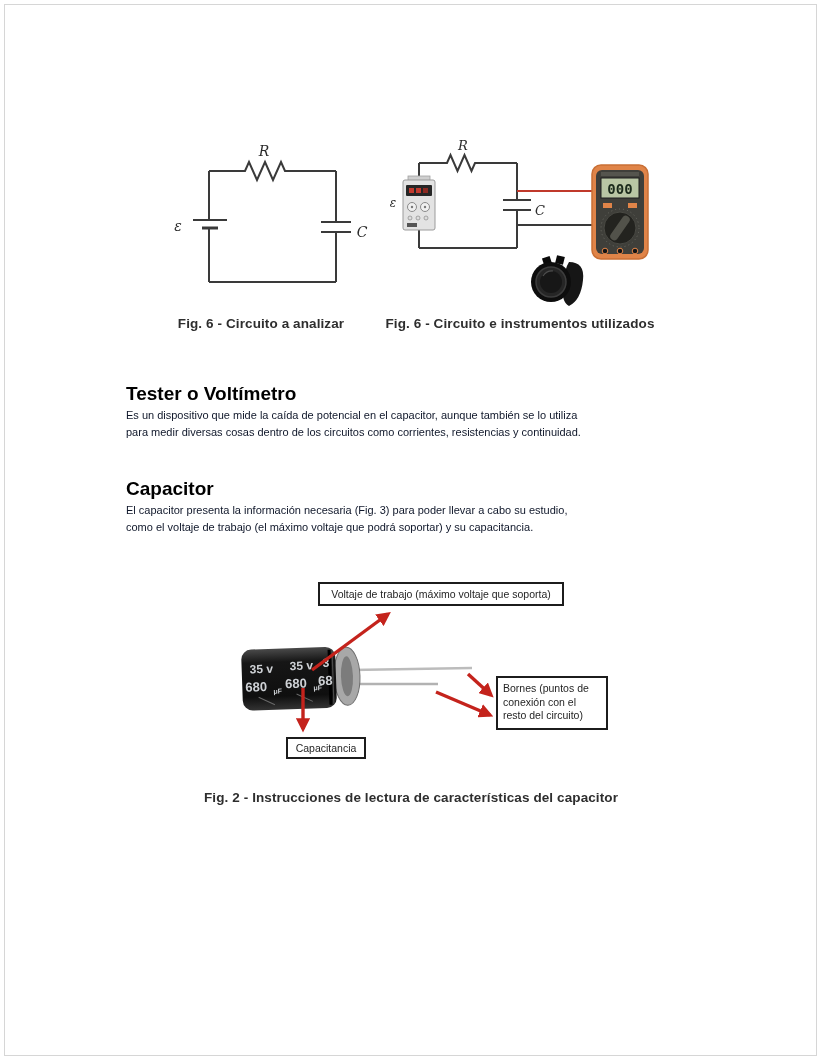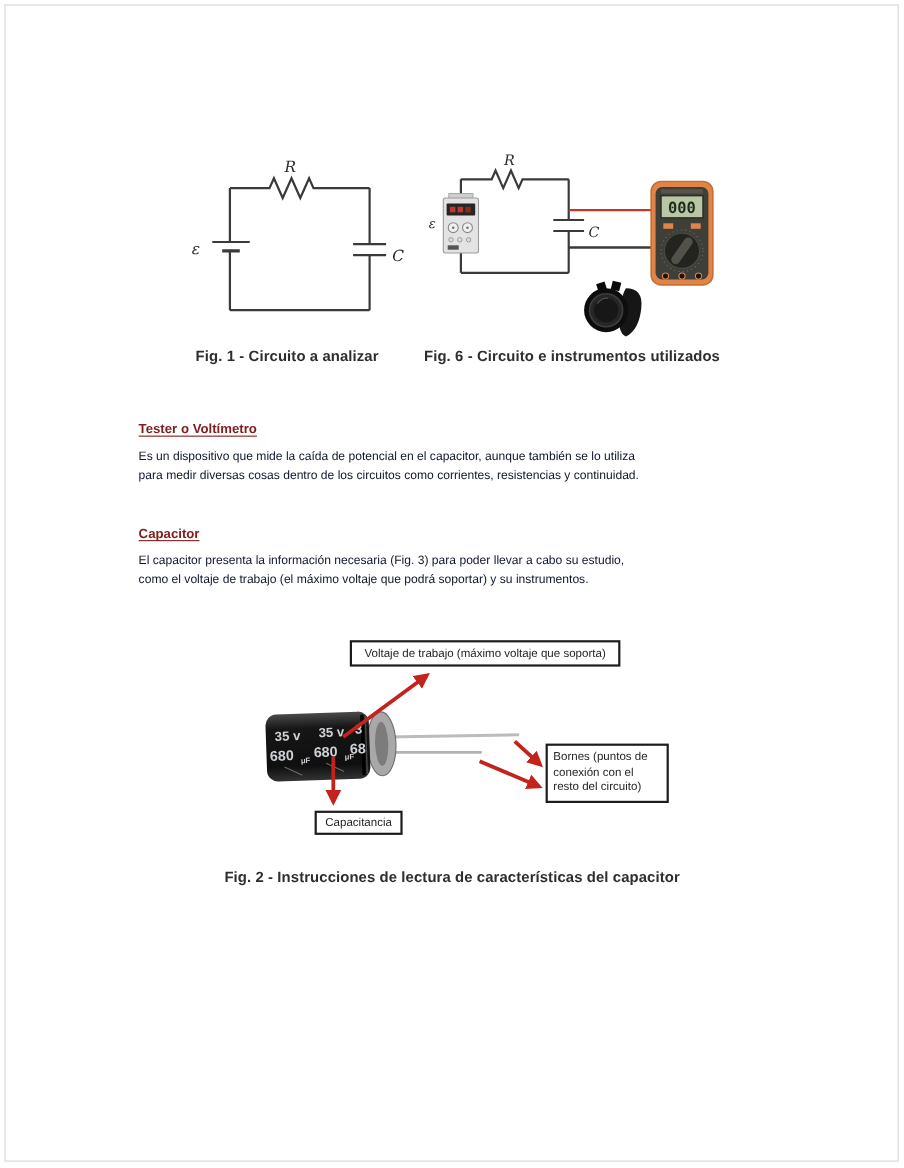--- a/index.html
+++ b/index.html
@@ -4,22 +4,22 @@
 <style>
   html, body { margin:0; padding:0; background:#ffffff; }
   body { width:822px; height:1062px; font-family:"Liberation Sans", sans-serif; }
   .page { position:relative; width:822px; height:1062px; background:#ffffff; overflow:hidden; }
   .page-border { position:absolute; left:4px; top:4px; width:811px; height:1050px;
                  border:1px solid #d6d6d6; pointer-events:none; }
 
   .caption { position:absolute; font-size:13.5px; font-weight:600; color:#2e2e2e;
              text-align:center; letter-spacing:0.1px; }
 
-  .section-heading { position:absolute; left:126px; font-size:12px; font-weight:bold;
-                     color:#7f1d1d; text-decoration:underline; text-underline-offset:2px; }
+  .section-heading { position:absolute; left:126px; font-size:19px; font-weight:bold;
+                     color:#000000; text-underline-offset:2px; }
   .section-body { position:absolute; left:126px; width:600px; font-size:11px;
                   color:#0f172a; line-height:17px; }
   .section-body span { display:block; }
 
   .fig { position:absolute; }
 
   .fig3-box { position:absolute; background:#ffffff; border:2px solid #1c1c1c;
               color:#252525; font-size:10.5px; box-sizing:border-box; }
   .fig3-box.center { text-align:center; }
   .box-voltage { left:88px; top:4px; width:246px; height:24px; line-height:20px; white-space:nowrap; }
@@ -45,21 +45,21 @@
       <path d="M44,142 H171"></path>
 
       <path d="M44,31 V80 M44,88 V142"></path>
       <path d="M28,80 H62"></path>
       <path d="M37,88 H53" stroke-width="3"></path>
     </g>
     <text class="cptlbl" x="99" y="16" font-size="14" text-anchor="middle">R</text>
     <text class="cptlbl" x="13" y="91" font-size="14" text-anchor="middle">ε</text>
     <text class="cptlbl" x="197" y="97" font-size="14" text-anchor="middle">C</text>
   </svg>
-  <div class="caption" style="left:161px; top:316px; width:200px;">Fig. 1 - Circuito a analizar</div>
+  <div class="caption" style="left:161px; top:316px; width:200px;">Fig. 6 - Circuito a analizar</div>
 
   <svg class="fig" style="left:385px; top:140px;" width="275" height="175" viewBox="0 0 275 175">
 
     <g stroke="#3a3a3a" stroke-width="2" fill="none">
       <path d="M34,23 H62 l3.5,-8 l7,16 l7,-16 l7,16 l3.5,-8 H132"></path>
       <path d="M132,23 V60 M132,70 V108"></path>
       <path d="M118,60 H146 M118,70 H146"></path>
       <path d="M34,108 H132"></path>
       <path d="M34,23 V40 M34,90 V108"></path>
     </g>
@@ -118,21 +118,21 @@
 
   <div class="section-heading" style="top:383px;">Tester o Voltímetro</div>
   <div class="section-body" style="top:407px;">
     <span>Es un dispositivo que mide la caída de potencial en el capacitor, aunque también se lo utiliza</span>
     <span>para medir diversas cosas dentro de los circuitos como corrientes, resistencias y continuidad.</span>
   </div>
 
   <div class="section-heading" style="top:478px;">Capacitor</div>
   <div class="section-body" style="top:502px;">
     <span>El capacitor presenta la información necesaria (Fig. 3) para poder llevar a cabo su estudio,</span>
-    <span>como el voltaje de trabajo (el máximo voltaje que podrá soportar) y su instrumentos.</span>
+    <span>como el voltaje de trabajo (el máximo voltaje que podrá soportar) y su capacitancia.</span>
   </div>
 
   <div class="fig" style="left:230px; top:578px; width:392px; height:200px;">
     <svg width="392" height="200" viewBox="0 0 392 200" style="position:absolute; left:0; top:0;">
       <defs>
         <marker id="arr" viewBox="0 0 10 10" refX="7.5" refY="5" markerWidth="4.2" markerHeight="4.2" orient="auto">
           <path d="M0,0 L10,5 L0,10 z" fill="#c4231c"></path>
         </marker>
         <linearGradient id="capgrad" x1="0" y1="0" x2="0" y2="1">
           <stop offset="0" stop-color="#4a4a4a"></stop>

